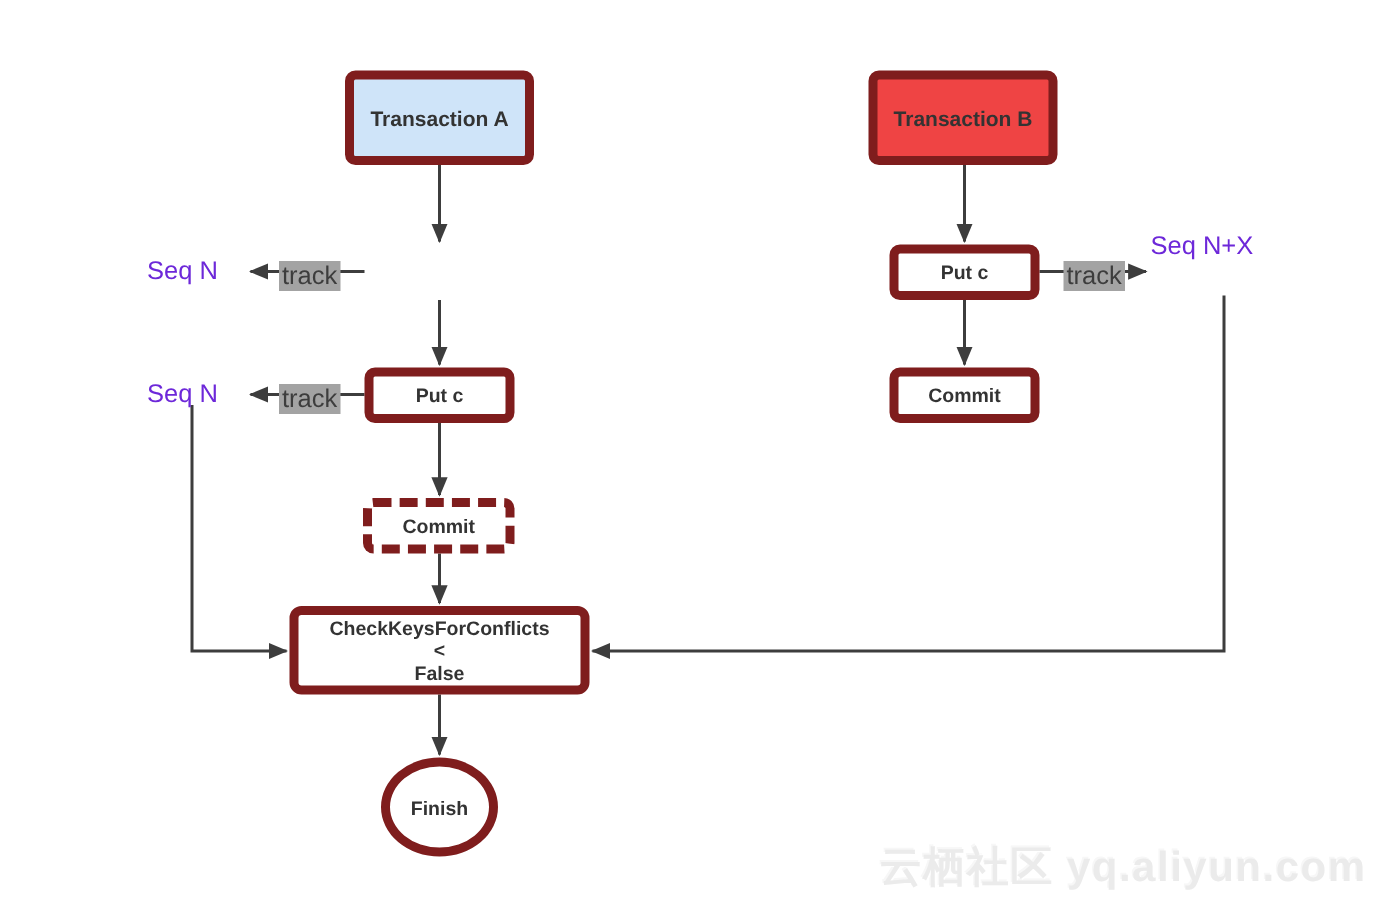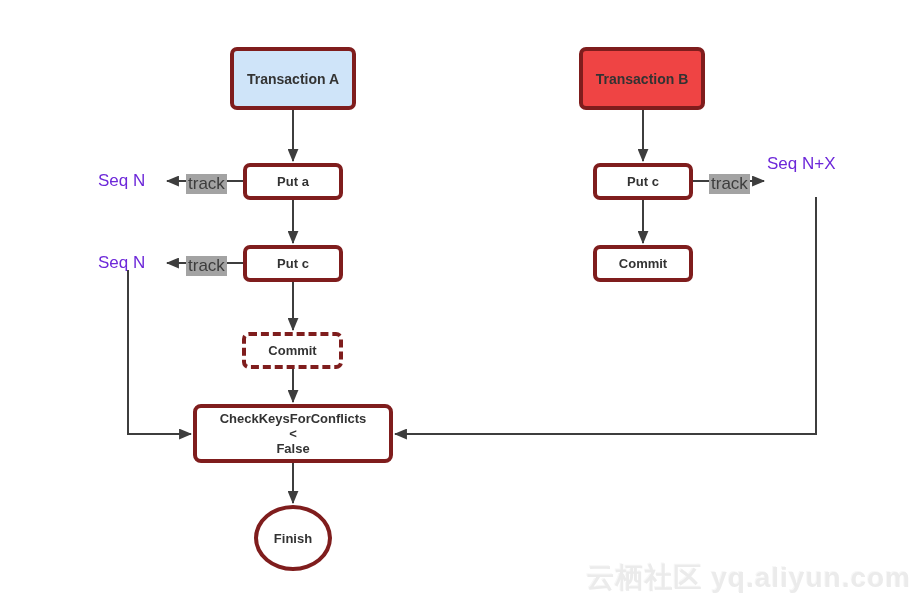--- a/index.html
+++ b/index.html
@@ -8,21 +8,21 @@
     width:923px;height:605px;
     background:#ffffff;
     overflow:hidden;
     font-family:"Liberation Sans","DejaVu Sans",sans-serif;
   }
   #connectors{position:absolute;left:0;top:0;width:923px;height:605px;}
 
   .node{
     position:absolute;
     box-sizing:border-box;
-    border:4px solid #7f1d1d;
+    border:6px solid #7f1d1d;
     border-radius:7px;
     background:#ffffff;
     display:flex;align-items:center;justify-content:center;
     color:#333;font-weight:bold;font-size:13px;
     text-align:center;
   }
   .node-lg{font-size:14px;}
   #node-transaction-a{left:230px;top:47px;width:126px;height:63px;background:#cfe4f9;}
   #node-transaction-b{left:579px;top:47px;width:126px;height:63px;background:#ef4444;}
   #node-put-a{left:243px;top:163px;width:100px;height:37px;}
@@ -100,23 +100,20 @@
   </svg>
 
   <div class="node node-lg" id="node-transaction-a">
     <span>Transaction A</span>
   </div>
 
   <div class="node node-lg" id="node-transaction-b">
     <span>Transaction B</span>
   </div>
 
-  <div class="node" id="node-put-a">
-    <span>Put a</span>
-  </div>
 
   <div class="node" id="node-put-c-left">
     <span>Put c</span>
   </div>
 
   <div class="node" id="node-commit-dashed">
     <span>Commit</span>
   </div>
 
   <div class="node" id="node-finish">

